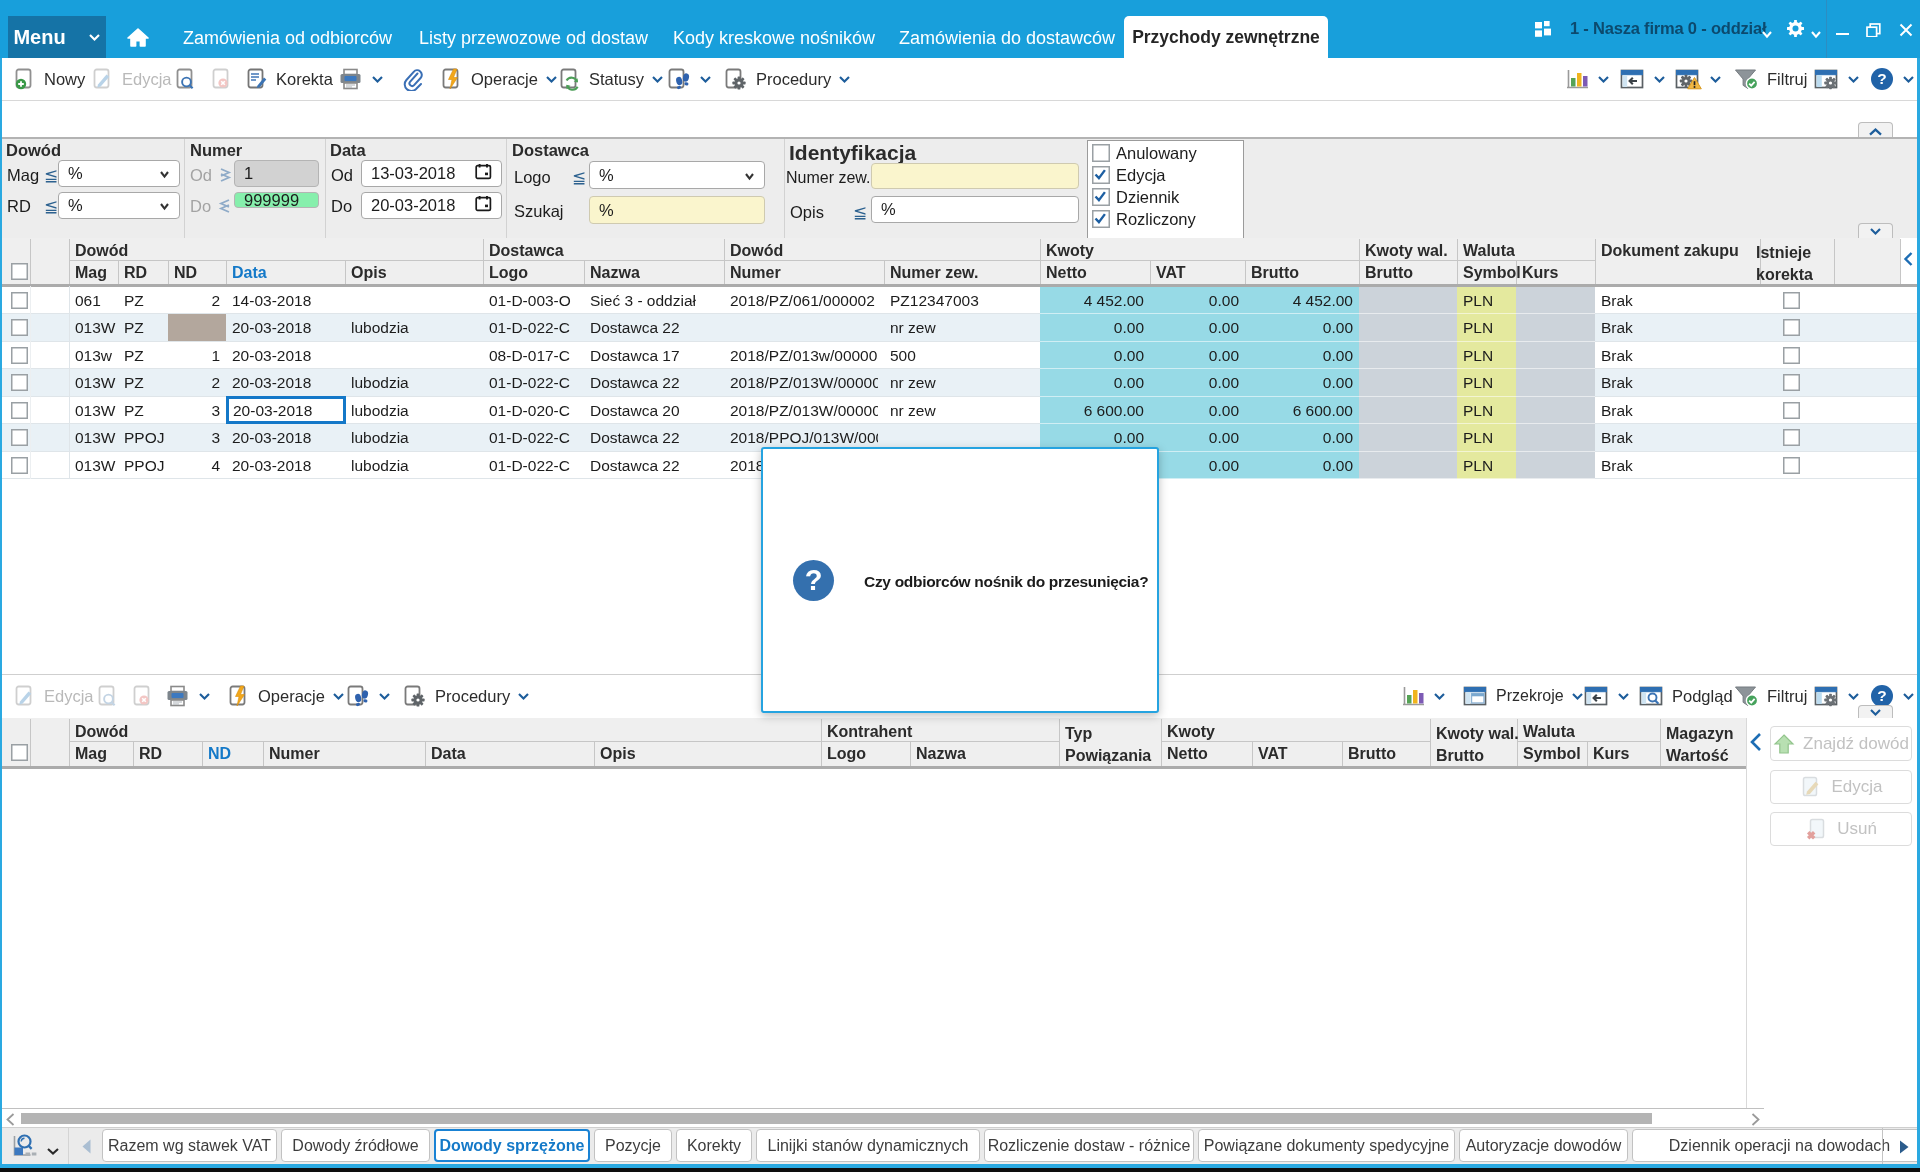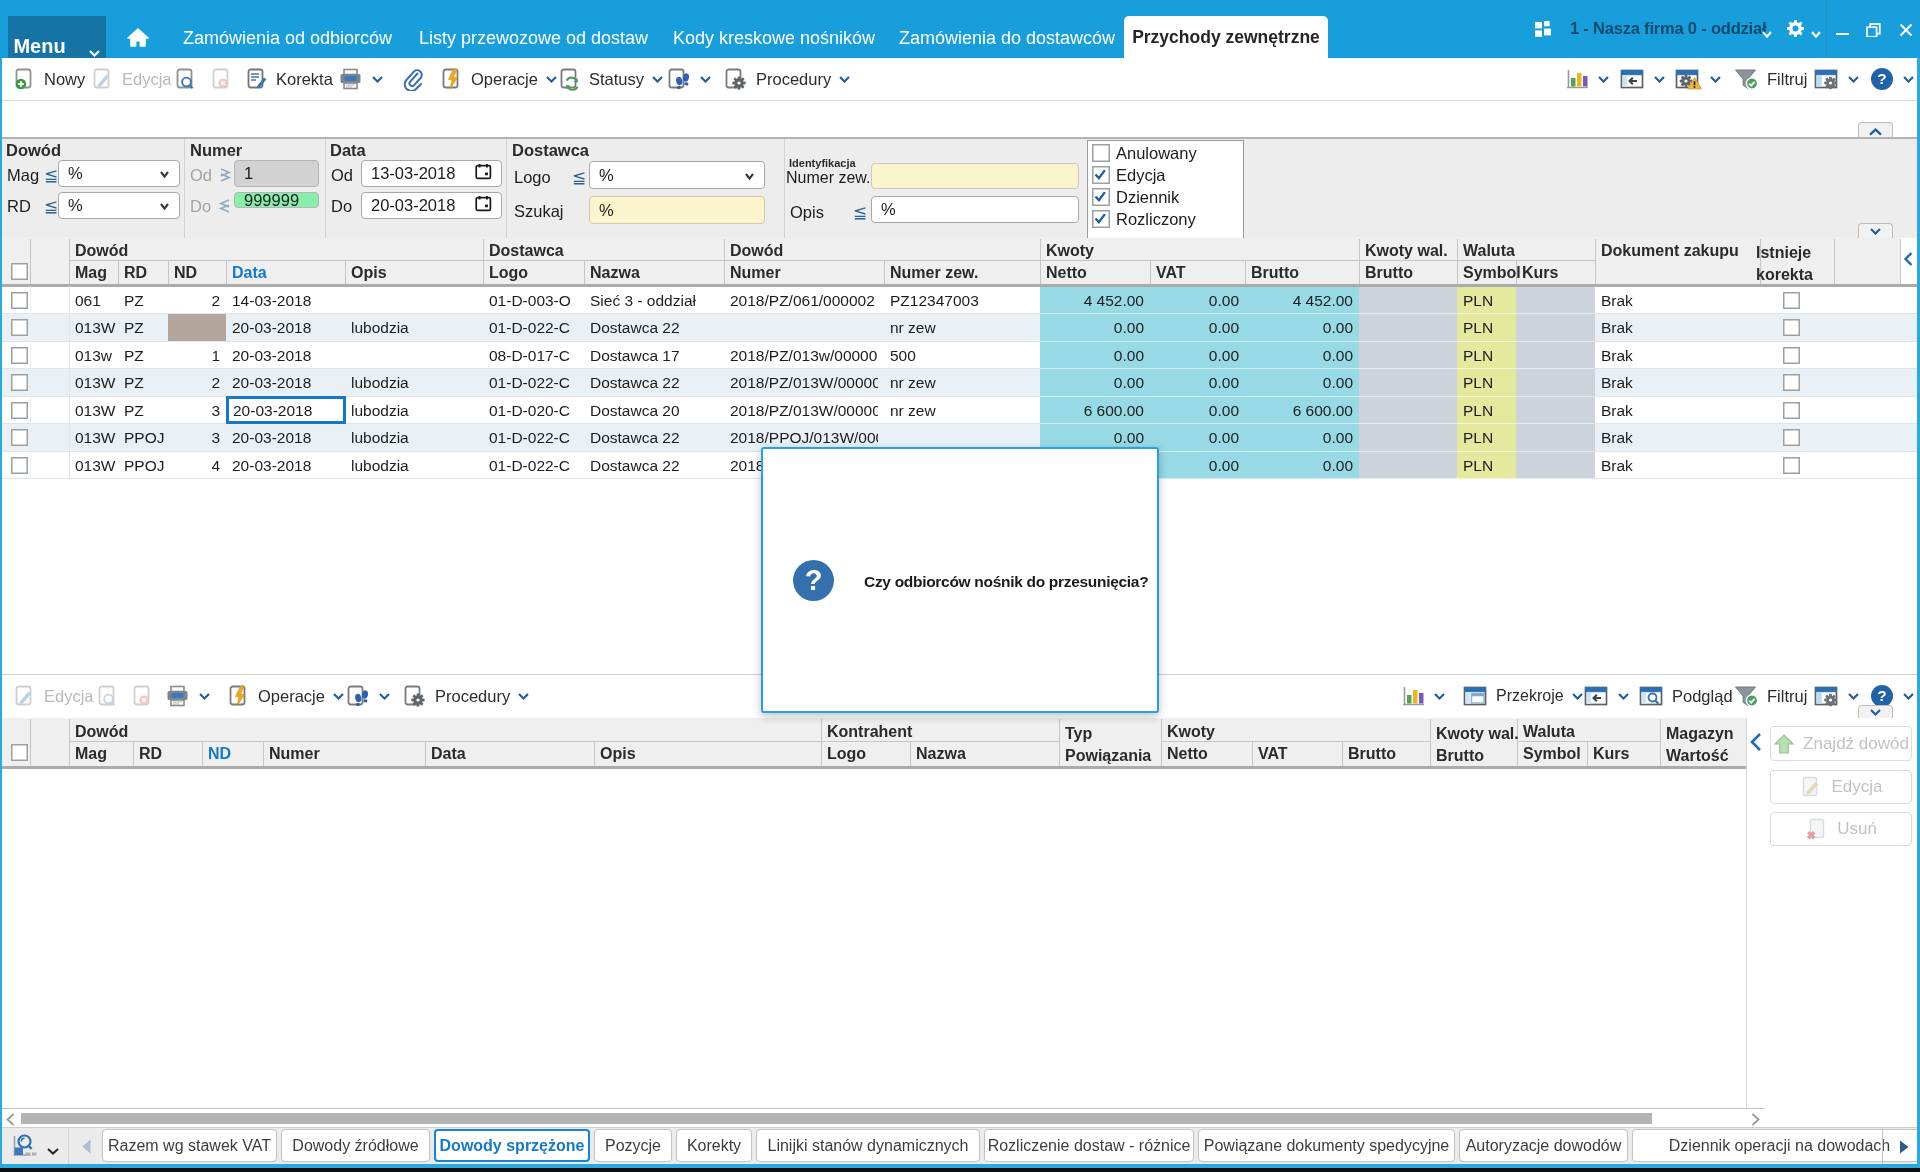--- a/index.html
+++ b/index.html
@@ -11,21 +11,21 @@
 .cell{position:absolute;font-size:15.5px;color:#1c1c1c;white-space:nowrap;overflow:hidden}
 .vline{position:absolute;width:1px;background:#c6c6c6}
 .hline{position:absolute;height:1px;background:#c6c6c6}
 .ffield{position:absolute;background:#fff;border:1px solid #a8a8a8;border-radius:4px;font-size:16.5px;color:#1c1c1c;display:flex;align-items:center;padding:0 9px}
 .flab{position:absolute;font-size:16.5px;color:#1c1c1c;white-space:nowrap}
 .le{color:#2c618f;font-size:17px}
 .btab{position:absolute;top:1129px;height:33px;background:#fff;border:1px solid #c2c2c2;border-radius:4px;font-size:16px;color:#3d3d3d;display:flex;align-items:center;justify-content:center;white-space:nowrap}
 </style></head>
 <body>
 <div class="abs" style="left:0;top:0;width:1920px;height:58px;background:#189fdb"></div>
-<div class="abs" style="left:8px;top:16px;width:98px;height:42px;background:#1573a6;display:flex;align-items:flex-end;justify-content:center;gap:22px">
+<div class="abs" style="left:8px;top:16px;width:98px;height:42px;background:#1573a6;display:flex;align-items:center;justify-content:center;gap:22px">
     <span style="color:#fff;font-weight:bold;font-size:20px">Menu</span>
     <svg width="13" height="9" viewBox="0 0 13 9" style="">
       <path d="M2 2 L6.5 6.6 L11 2" fill="none" stroke="#fff" stroke-width="2.1"></path>
     </svg>
   </div>
 <div class="abs" style="left:127px;top:27px"><svg width="22" height="21" viewBox="0 0 22 21" style="">
       <path d="M11 2 L21 11 H18 V19 H13.4 V13.6 H8.6 V19 H4 V11 H1 Z" fill="#fff" stroke="#fff" stroke-width="1.6" stroke-linejoin="round"></path>
     </svg></div>
 <div class="abs" style="left:183px;top:28px;font-size:18px;color:#fff;white-space:nowrap">Zamówienia od odbiorców</div>
 <div class="abs" style="left:419px;top:28px;font-size:18px;color:#fff;white-space:nowrap">Listy przewozowe od dostaw</div>
@@ -312,21 +312,21 @@
         <rect x="10" y="9.6" width="3" height="2.6" fill="#1a1a1a"></rect>
       </svg></span></div>
 <div class="hlab abs" style="left:512px;top:141px;font-size:16.5px">Dostawca</div>
 <div class="flab" style="left:514px;top:168px">Logo</div>
 <div class="flab le" style="left:572px;top:167px">≦</div>
 <div class="ffield" style="left:589px;top:161px;width:176px;height:28px">%<span style="margin-left:auto"><svg width="11" height="9" viewBox="0 0 11 9" style="">
         <path d="M2 2 L5.5 6.6 L9 2" fill="none" stroke="#333" stroke-width="2.1"></path>
       </svg></span></div>
 <div class="flab" style="left:514px;top:202px">Szukaj</div>
 <div class="ffield" style="left:589px;top:196px;width:176px;height:28px;background:#faf5cd;border-color:#cfcab0">%</div>
-<div class="hlab abs" style="left:789px;top:157px;font-size:11px">Identyfikacja</div>
+<div class="hlab abs" style="left:789px;top:141px;font-size:21px">Identyfikacja</div>
 <div class="flab" style="left:786px;top:169px;font-size:16px">Numer zew.</div>
 <div class="ffield" style="left:871px;top:163px;width:208px;height:26px;background:#faf5cd;border-color:#cfcab0"></div>
 <div class="flab" style="left:790px;top:203px">Opis</div>
 <div class="flab le" style="left:853px;top:202px">≦</div>
 <div class="ffield" style="left:871px;top:196px;width:208px;height:27px">%</div>
 <div class="abs" style="left:1087px;top:140px;width:157px;height:99px;background:#fff;border:1px solid #9b9b9b"></div>
 <div class="abs" style="left:1092px;top:144px"><svg width="18" height="18" viewBox="0 0 18 18" style="">
       <rect x="0.75" y="0.75" width="16.5" height="16.5" fill="#fff" stroke="#9aa0a4" stroke-width="1.5"></rect>
     </svg></div>
 <div class="flab" style="left:1116px;top:144px">Anulowany</div>

